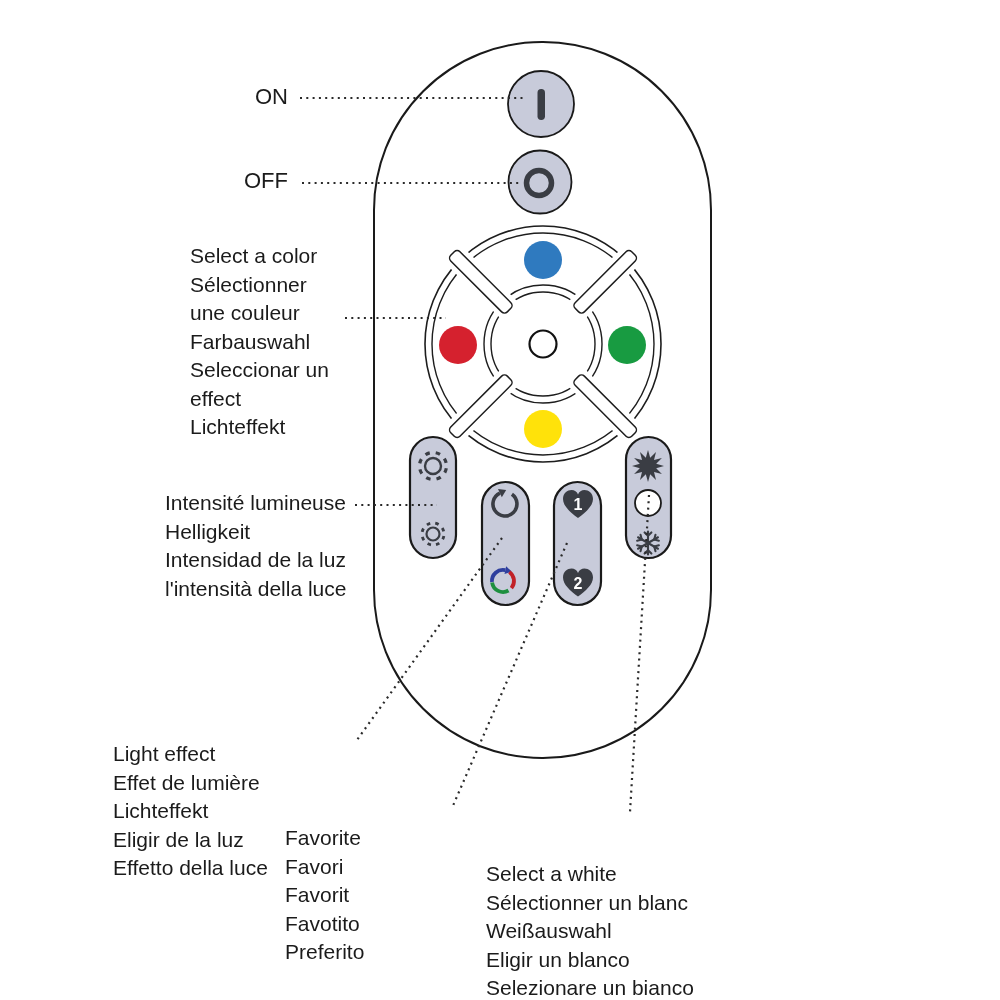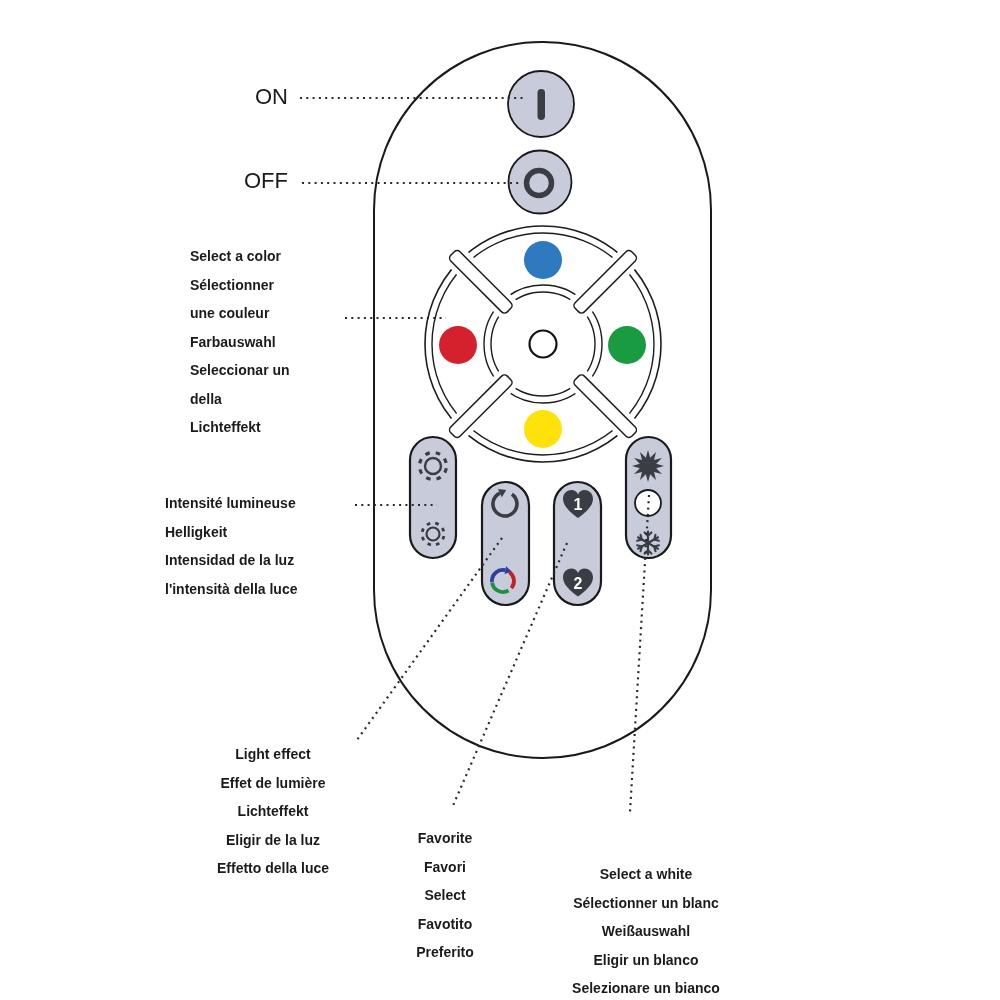--- a/index.html
+++ b/index.html
@@ -1,20 +1,20 @@
 <!DOCTYPE html>
 <html><head>
 <meta charset="utf-8">
 <style>
   html,body{margin:0;padding:0;background:#fff;}
   #canvas{position:relative;width:1000px;height:1000px;background:#fff;overflow:hidden;
           font-family:"Liberation Sans", sans-serif;color:#1b1b1b;}
   svg{position:absolute;left:0;top:0;}
-  .label{position:absolute;font-size:14px;line-height:28.5px;color:#1b1b1b;font-weight:bold;}
-  .label.centered{text-align:center;width:320px;}
+  .label{position:absolute;font-size:21px;line-height:28.5px;color:#1b1b1b;}
+  .label.centered{text-align:left;width:320px;}
   .onoff{position:absolute;font-size:22px;color:#1b1b1b;}
 </style>
 </head>
 <body>
 
 <div id="canvas">
 
 <svg width="1000" height="1000" viewBox="0 0 1000 1000">
 
   <rect x="374" y="42" width="337" height="716" rx="168" fill="#ffffff" stroke="#1a1a1a" stroke-width="2"></rect>
@@ -125,21 +125,21 @@
 
 <div class="onoff" style="left:255px;top:84px">ON</div>
 <div class="onoff" style="left:244px;top:168px">OFF</div>
 
 <div class="label" style="left:190px;top:242px">
   <div>Select a color</div>
   <div>Sélectionner</div>
   <div>une couleur</div>
   <div>Farbauswahl</div>
   <div>Seleccionar un</div>
-  <div>della</div>
+  <div>effect</div>
   <div>Lichteffekt</div>
 </div>
 
 <div class="label" style="left:165px;top:489px">
   <div>Intensité lumineuse</div>
   <div>Helligkeit</div>
   <div>Intensidad de la luz</div>
   <div>l'intensità della luce</div>
 </div>
 
@@ -147,21 +147,21 @@
   <div>Light effect</div>
   <div>Effet de lumière</div>
   <div>Lichteffekt</div>
   <div>Eligir de la luz</div>
   <div>Effetto della luce</div>
 </div>
 
 <div class="label centered" style="left:285px;top:824px">
   <div>Favorite</div>
   <div>Favori</div>
-  <div>Select</div>
+  <div>Favorit</div>
   <div>Favotito</div>
   <div>Preferito</div>
 </div>
 
 <div class="label centered" style="left:486px;top:860px">
   <div>Select a white</div>
   <div>Sélectionner un blanc</div>
   <div>Weißauswahl</div>
   <div>Eligir un blanco</div>
   <div>Selezionare un bianco</div>

